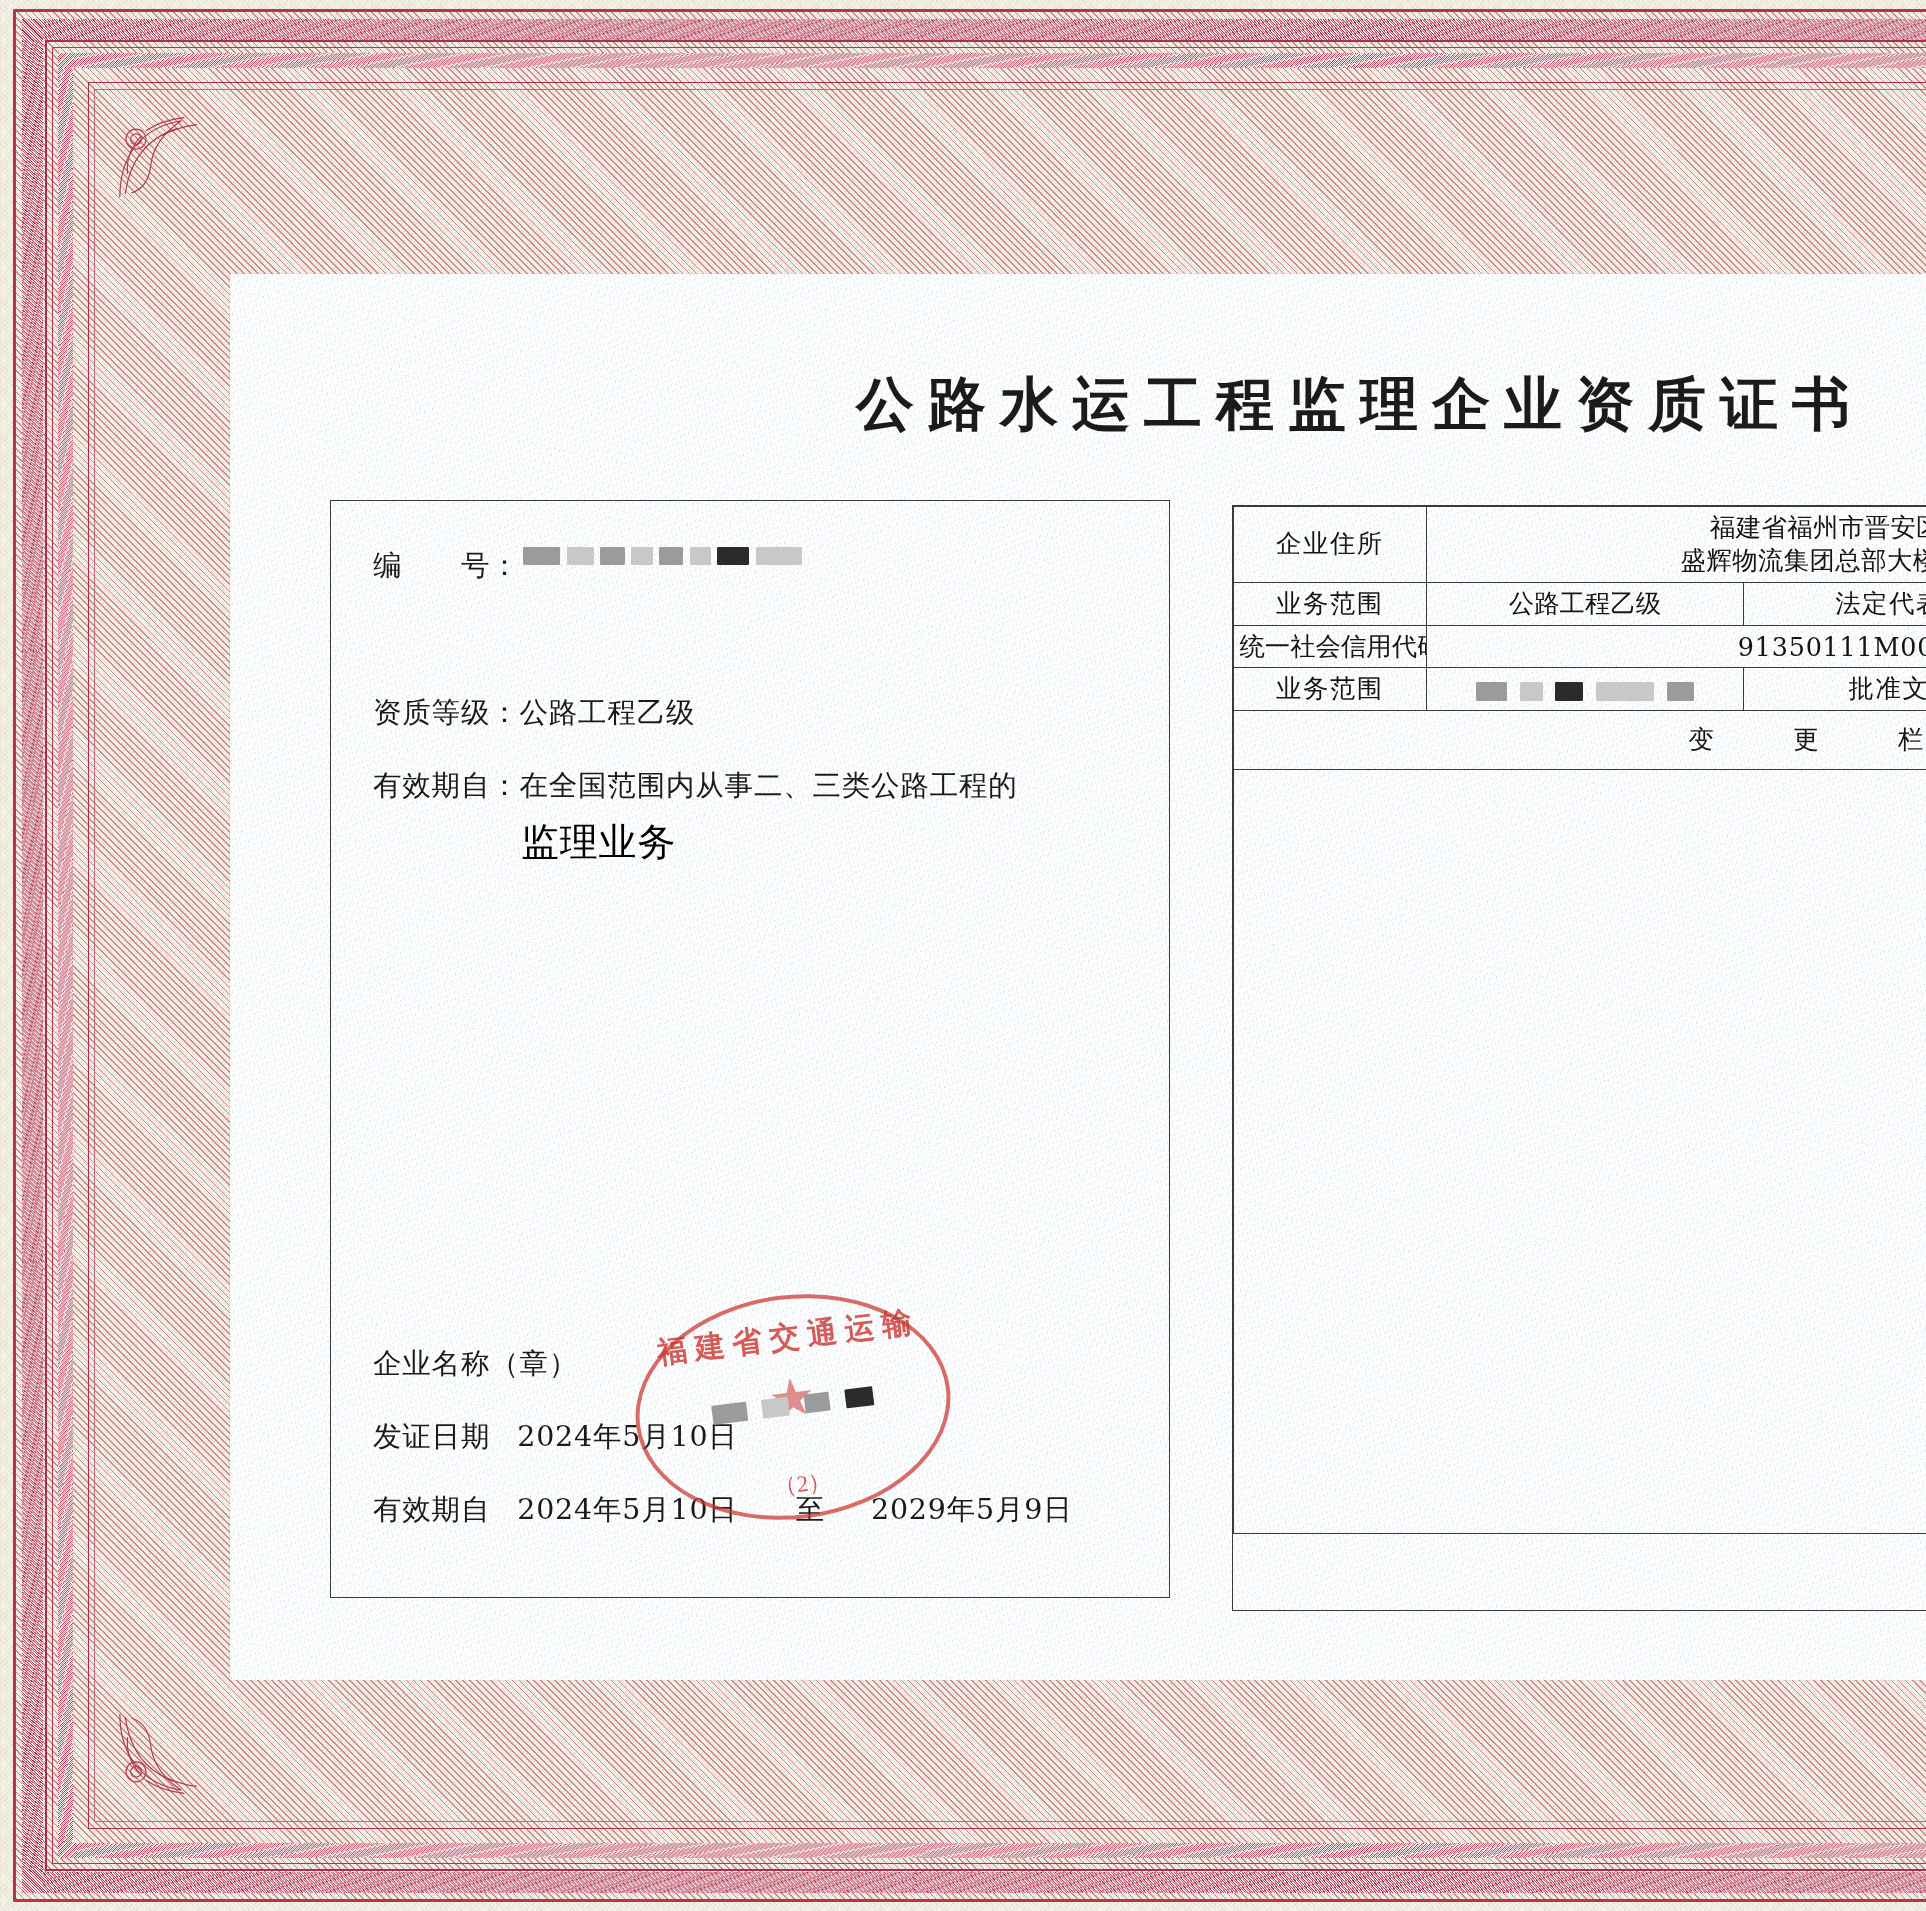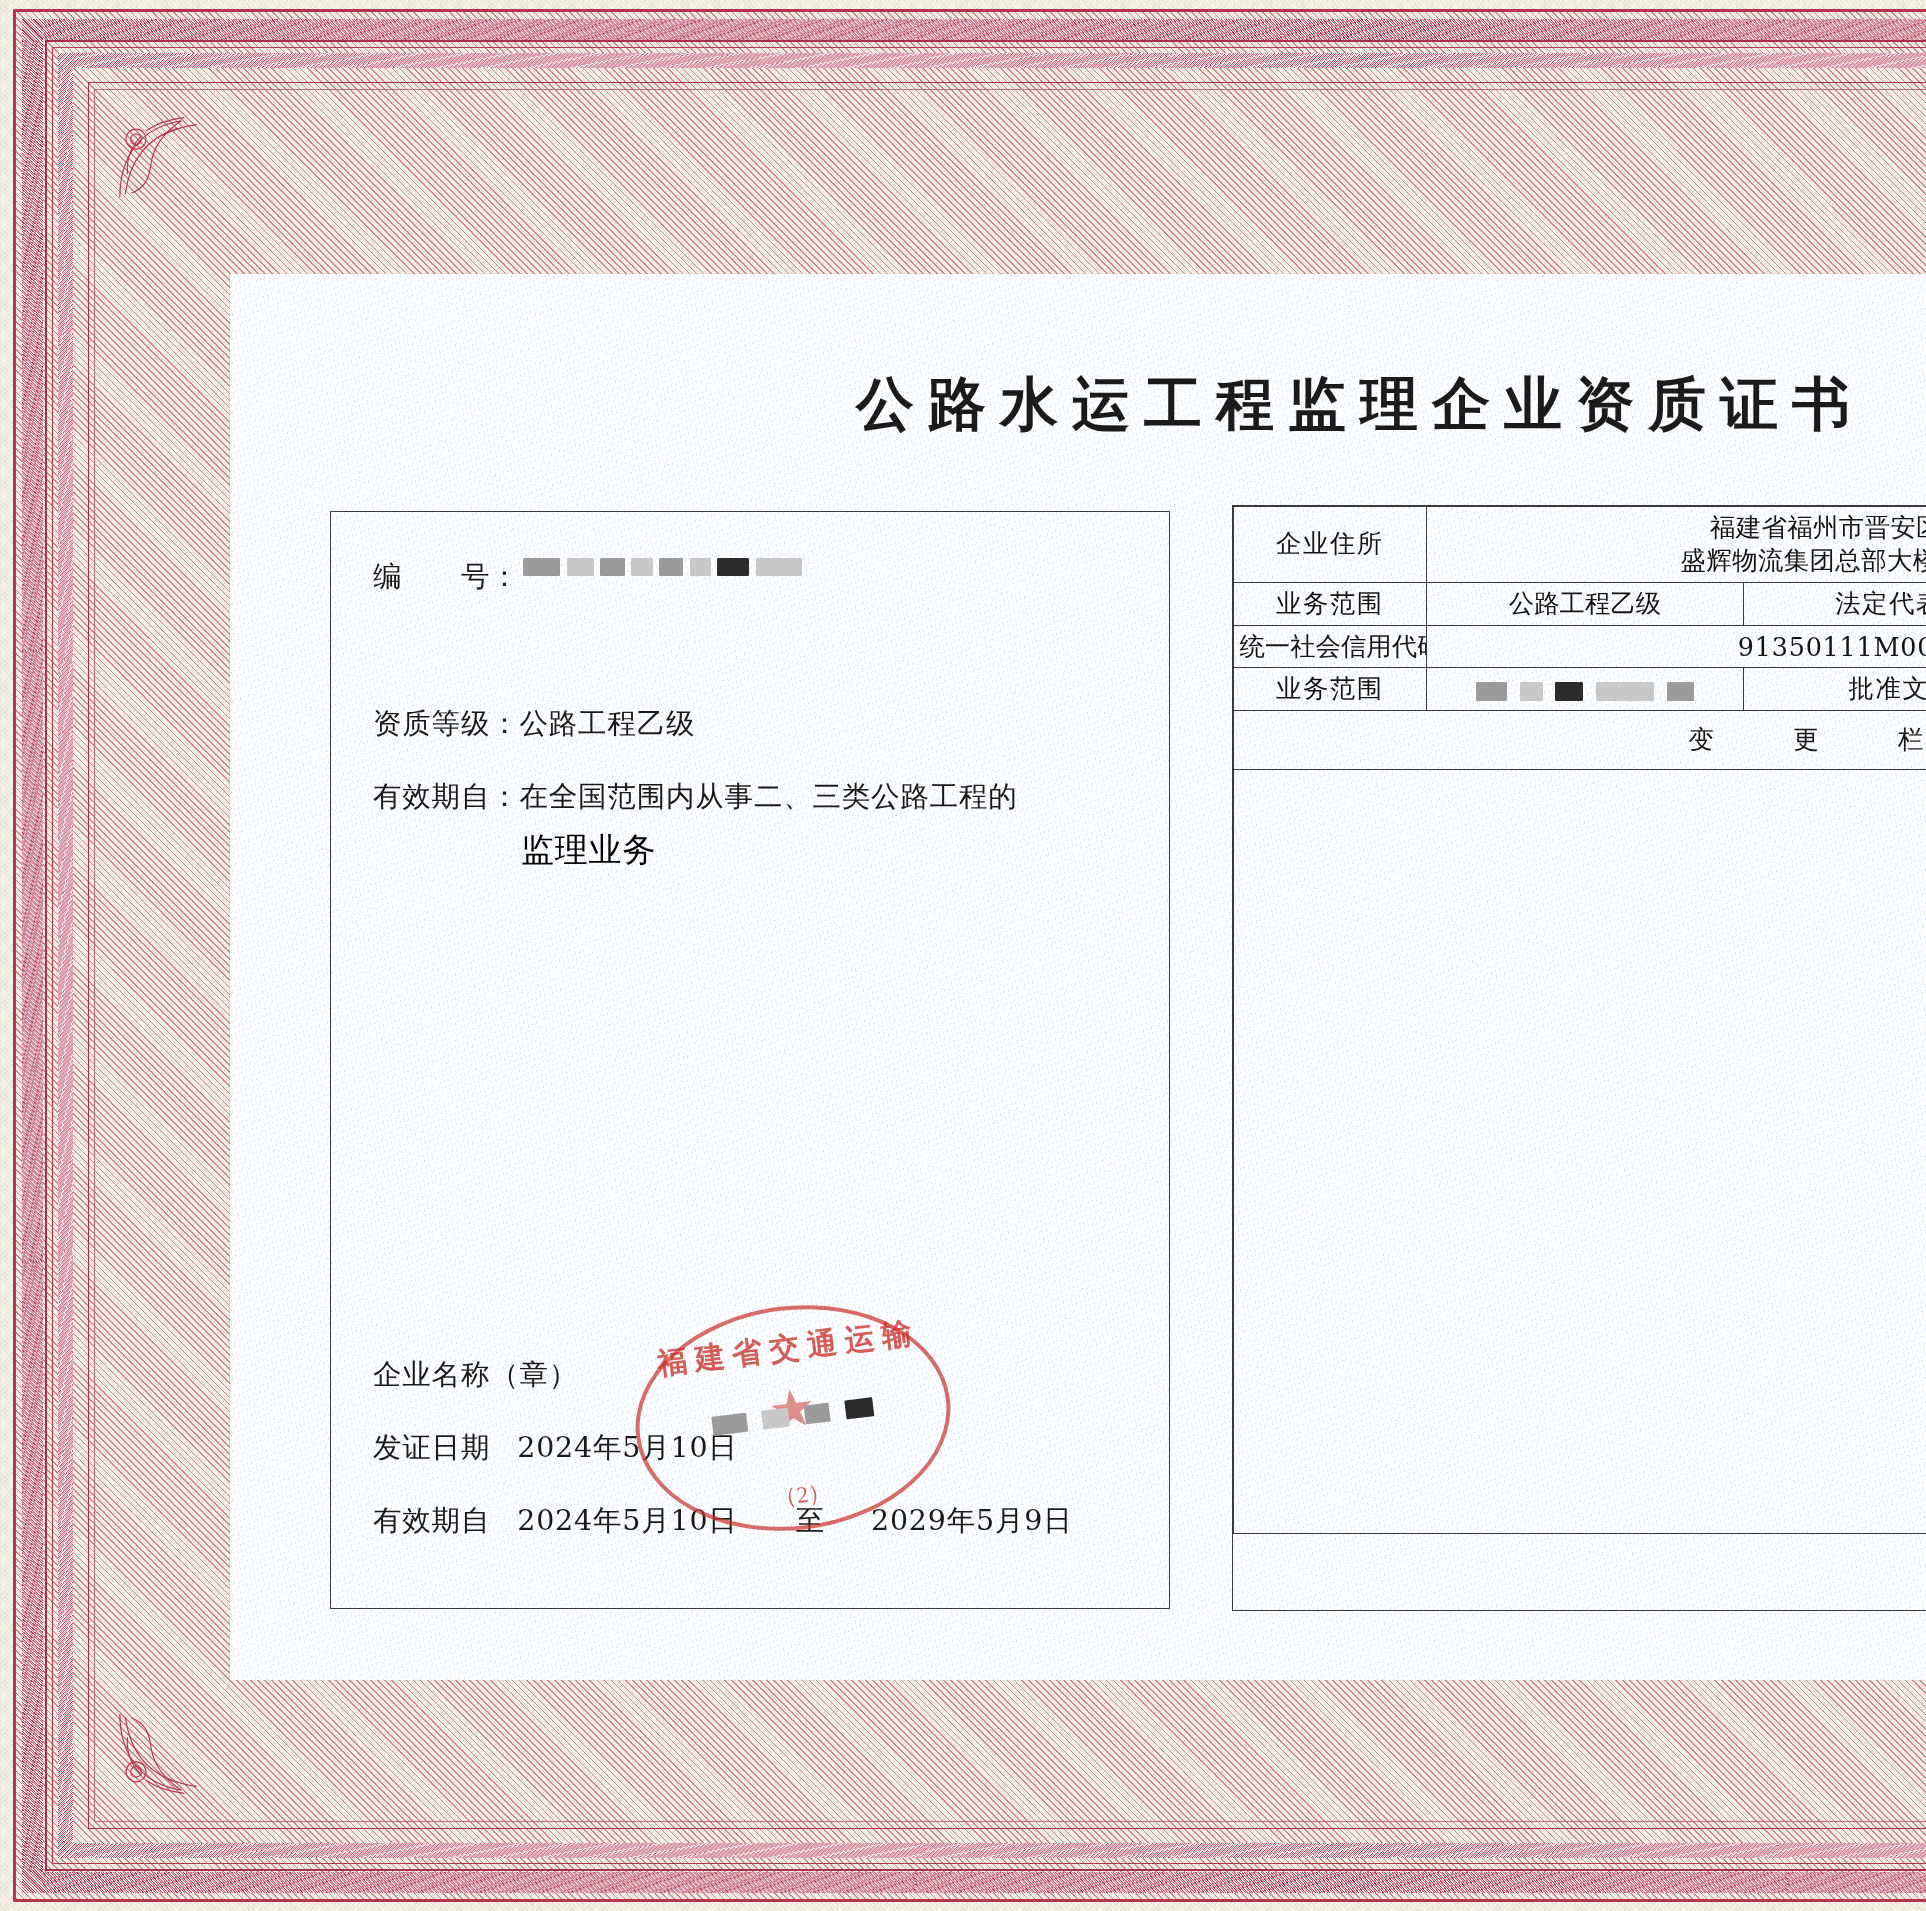--- a/index.html
+++ b/index.html
@@ -116,21 +116,21 @@
     color: #1b1b1b;
     font-family: "DejaVu Serif", "Liberation Serif", serif;
     text-indent: 14px;
     white-space: nowrap;
   }
 
   
   .left-panel {
     position: absolute;
     left: 100px;
-    top: 237px;
+    top: 226px;
     width: 840px;
     height: 1098px;
     border: 1.5px solid #3a3a3a;
     box-sizing: border-box;
   }
   .field-row {
     position: absolute;
     display: flex;
     align-items: flex-start;
     font-size: 28.5px;
@@ -144,21 +144,21 @@
   }
   .field-value {
     flex: 0 0 auto;
     letter-spacing: 0.8px;
   }
 
   .r-num   { left: 42px; top: 46px; }
   .r-name  { left: 42px; top: 119px; }
   .r-level { left: 42px; top: 193px; }
   .r-scope { left: 42px; top: 266px; }
-  .scope-line2 { position: absolute; left: 190px; top: 316px; font-size: 33px; letter-spacing: 0.8px; }
+  .scope-line2 { position: absolute; left: 190px; top: 316px; font-size: 38px; letter-spacing: 0.8px; }
 
   .r-issuer { left: 42px; top: 844px; }
   .r-issue-date { left: 42px; top: 917px; }
   .r-valid { left: 42px; top: 990px; }
   .valid-to-label { margin: 0 46px 0 58px; }
 
   
   .redact {
     display: inline-block;
     vertical-align: middle;

